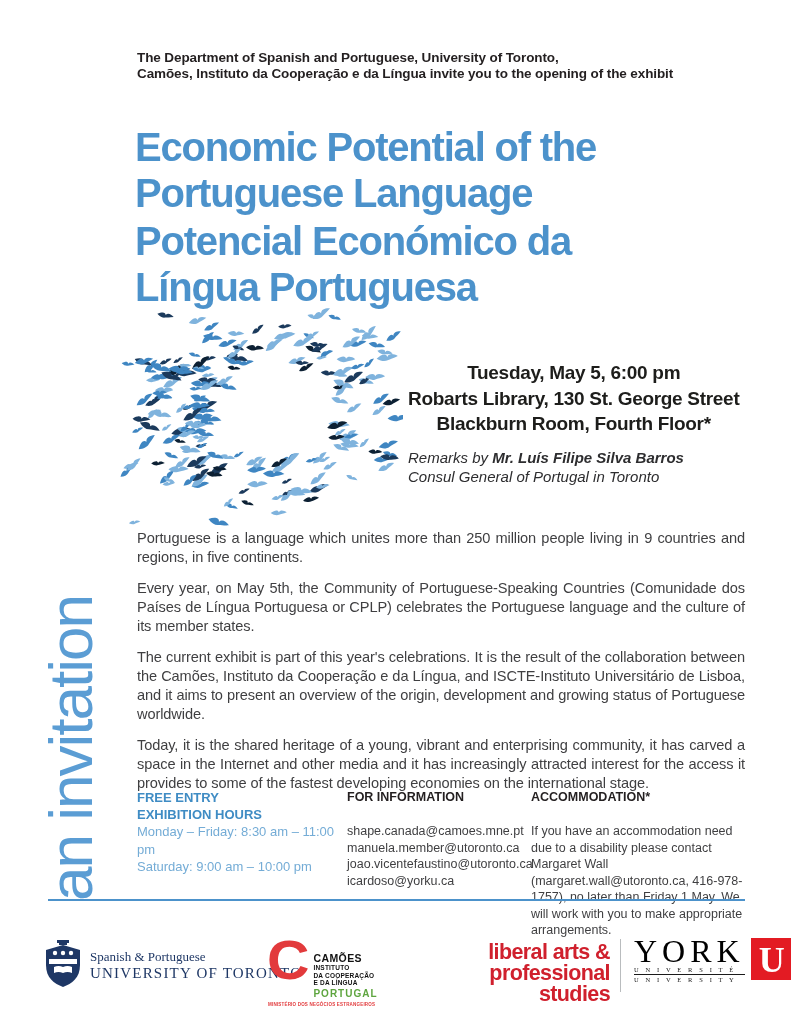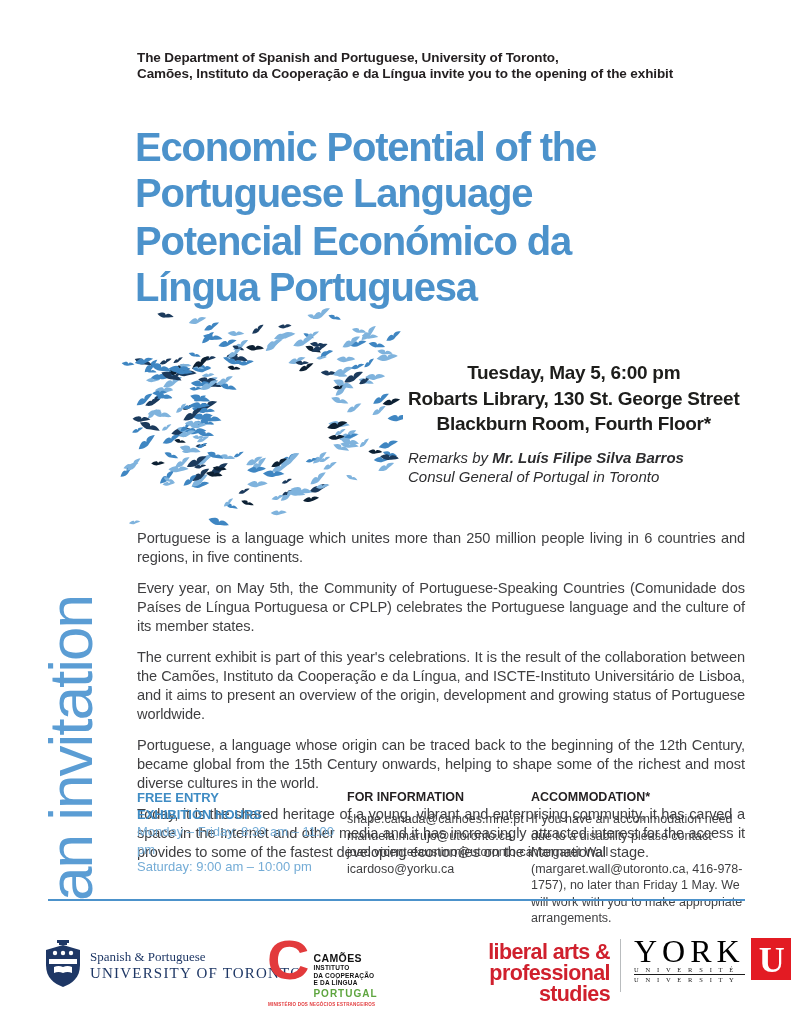--- a/index.html
+++ b/index.html
@@ -29,21 +29,21 @@
                text-align:justify;color:#3f3f41;}
 
   
   #columns{left:137px;top:789px;width:612px;display:flex;}
   .col{font-size:13px;}
   #col-entry{width:210px;}
   #col-info{width:184px;}
   #col-accom{width:218px;}
   .blue-bold{color:#3f8cc4;font-weight:bold;font-size:13px;line-height:17px;}
   .hours-line{color:#74acd6;font-size:13px;line-height:17.5px;}
-  .black-bold{color:#231f20;font-weight:bold;font-size:12.5px;line-height:16px;margin-bottom:6px;}
+  .black-bold{color:#231f20;font-weight:bold;font-size:12.5px;line-height:16px;margin-bottom:18px;}
   .plain-line{color:#3f3f41;font-size:12.5px;line-height:16.5px;}
   #col-accom .body{color:#3f3f41;font-size:12.5px;line-height:16.5px;}
 
   
   #divider{left:48px;top:899px;width:697px;height:2px;background:#4c92cb;}
 
   
   #vertical-banner{left:34px;top:901px;width:0;height:0;}
   #vertical-banner .rot{position:absolute;left:0;top:0;transform:rotate(-90deg);transform-origin:0 0;
       white-space:nowrap;font-size:62px;line-height:74px;letter-spacing:-2px;color:#5b9dd4;}
@@ -323,38 +323,37 @@
   <div>Tuesday, May 5, 6:00 pm</div>
   <div>Robarts Library, 130 St. George Street</div>
   <div>Blackburn Room, Fourth Floor*</div>
 </div>
 <div class="abs" id="remarks">
   <div><span>Remarks by </span><b>Mr. Luís Filipe Silva Barros</b></div>
   <div>Consul General of Portugal in Toronto</div>
 </div>
 
 <div class="abs" id="body-text">
-  <p>Portuguese is a language which unites more than 250 million people living in 6 countries and regions, in five continents.</p>
+  <p>Portuguese is a language which unites more than 250 million people living in 9 countries and regions, in five continents.</p>
   <p>Every year, on May 5th, the Community of Portuguese-Speaking Countries (Comunidade dos Países de Língua Portuguesa or CPLP) celebrates the Portuguese language and the culture of its member states.</p>
   <p>The current exhibit is part of this year's celebrations. It is the result of the collaboration between the Camões, Instituto da Cooperação e da Língua, and ISCTE-Instituto Universitário de Lisboa, and it aims to present an overview of the origin, development and growing status of Portuguese worldwide.</p>
-  <p>Portuguese, a language whose origin can be traced back to the beginning of the 12th Century, became global from the 15th Century onwards, helping to shape some of the richest and most diverse cultures in the world.</p>
   <p>Today, it is the shared heritage of a young, vibrant and enterprising community, it has carved a space in the Internet and other media and it has increasingly attracted interest for the access it provides to some of the fastest developing economies on the international stage.</p>
 </div>
 
 <div class="abs" id="columns">
   <div class="col" id="col-entry">
     <div class="blue-bold">FREE ENTRY</div>
     <div class="blue-bold">EXHIBITION HOURS</div>
     <div class="hours-line">Monday – Friday: 8:30 am – 11:00 pm</div>
     <div class="hours-line">Saturday: 9:00 am – 10:00 pm</div>
   </div>
   <div class="col" id="col-info">
     <div class="black-bold">FOR INFORMATION</div>
     <div class="plain-line">shape.canada@camoes.mne.pt</div>
-    <div class="plain-line">manuela.marujo@utoronto.ca</div>
+    <div class="plain-line">manuela.member@utoronto.ca</div>
     <div class="plain-line">joao.vicentefaustino@utoronto.ca</div>
     <div class="plain-line">icardoso@yorku.ca</div>
   </div>
   <div class="col" id="col-accom">
     <div class="black-bold">ACCOMMODATION*</div>
     <div class="body">If you have an accommodation need due to a disability please contact Margaret Wall (margaret.wall@utoronto.ca, 416-978-1757), no later than Friday 1 May. We will work with you to make appropriate arrangements.</div>
   </div>
 </div>
 
 <div class="abs" id="divider"></div>

